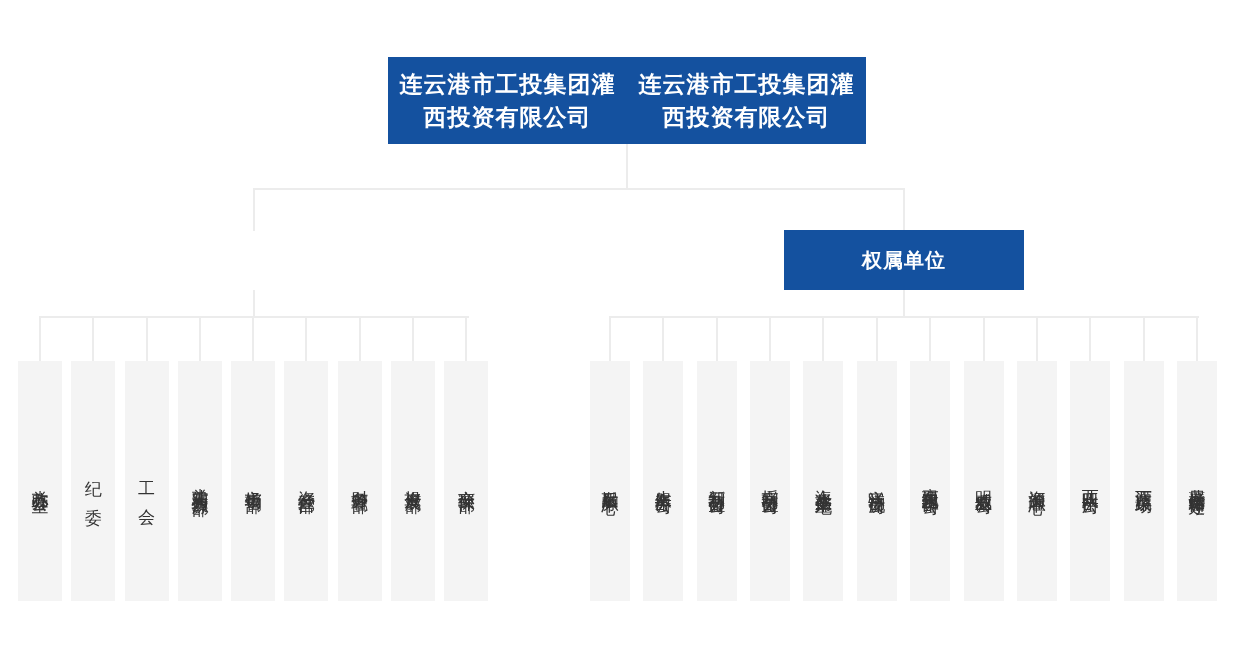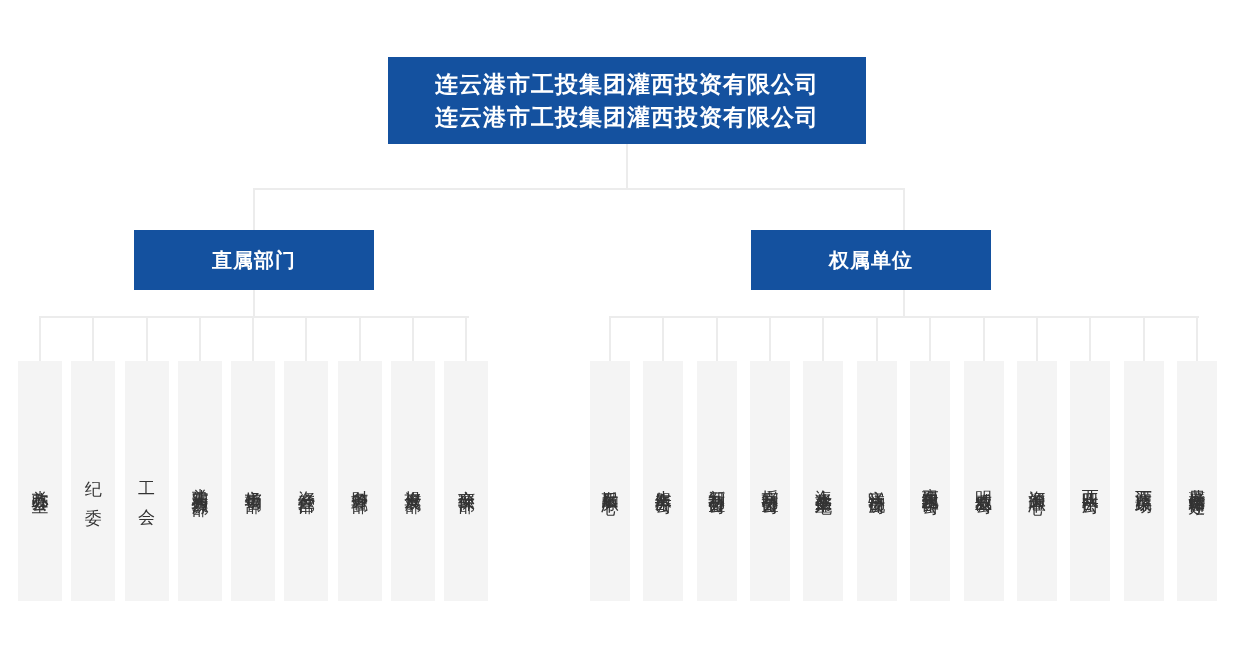--- a/index.html
+++ b/index.html
@@ -15,33 +15,33 @@
     position:relative;
     width:1236px;height:669px;
     background:#ffffff;
     overflow:hidden;
   }
   .line{position:absolute;background:var(--connector);}
   .root-box{
     position:absolute;left:388px;top:57px;width:478px;height:87px;
     background:var(--primary-blue);
     color:var(--root-text);
-    display:flex;flex-direction:column;justify-content:center;align-items:center;
+    display:flex;flex-direction:row;justify-content:center;align-items:center;
     font-size:23px;font-weight:bold;letter-spacing:1px;line-height:33px;
     text-align:center;
   }
   .cat-box{
     position:absolute;top:230px;width:240px;height:60px;
     background:var(--primary-blue);
     color:var(--root-text);
     display:flex;justify-content:center;align-items:center;
     font-size:20px;font-weight:bold;letter-spacing:1px;
   }
   .cat-left{left:134px;}
-  .cat-right{left:751px;}
+  .cat-right{left:784px;}
   .children{
     position:absolute;top:361px;display:flex;
   }
   .children-left{left:18px;gap:9.3px;}
   .children-right{left:590px;gap:13.36px;}
   .child{
     position:relative;
     height:240px;
     background:var(--box-bg);
     display:flex;justify-content:center;align-items:center;
@@ -78,23 +78,20 @@
   <div class="root-box">
     <div>连云港市工投集团灌西投资有限公司</div>
     <div>连云港市工投集团灌西投资有限公司</div>
   </div>
 
   <div class="line" style="left:626px;top:144px;width:2px;height:46px;"></div>
   <div class="line" style="left:253px;top:188px;width:652px;height:2px;"></div>
   <div class="line" style="left:253px;top:188px;width:2px;height:43px;"></div>
   <div class="line" style="left:903px;top:188px;width:2px;height:43px;"></div>
 
-  <div class="cat-box cat-left">
-    <span>直属部门</span>
-  </div>
   <div class="cat-box cat-right">
     <span>权属单位</span>
   </div>
 
   <div class="line" style="left:253px;top:290px;width:2px;height:28px;"></div>
   <div class="line" style="left:903px;top:290px;width:2px;height:28px;"></div>
   <div class="line" style="left:39px;top:316px;width:430px;height:2px;"></div>
   <div class="line" style="left:609px;top:316px;width:590px;height:2px;"></div>
 
   <div class="children children-left">

